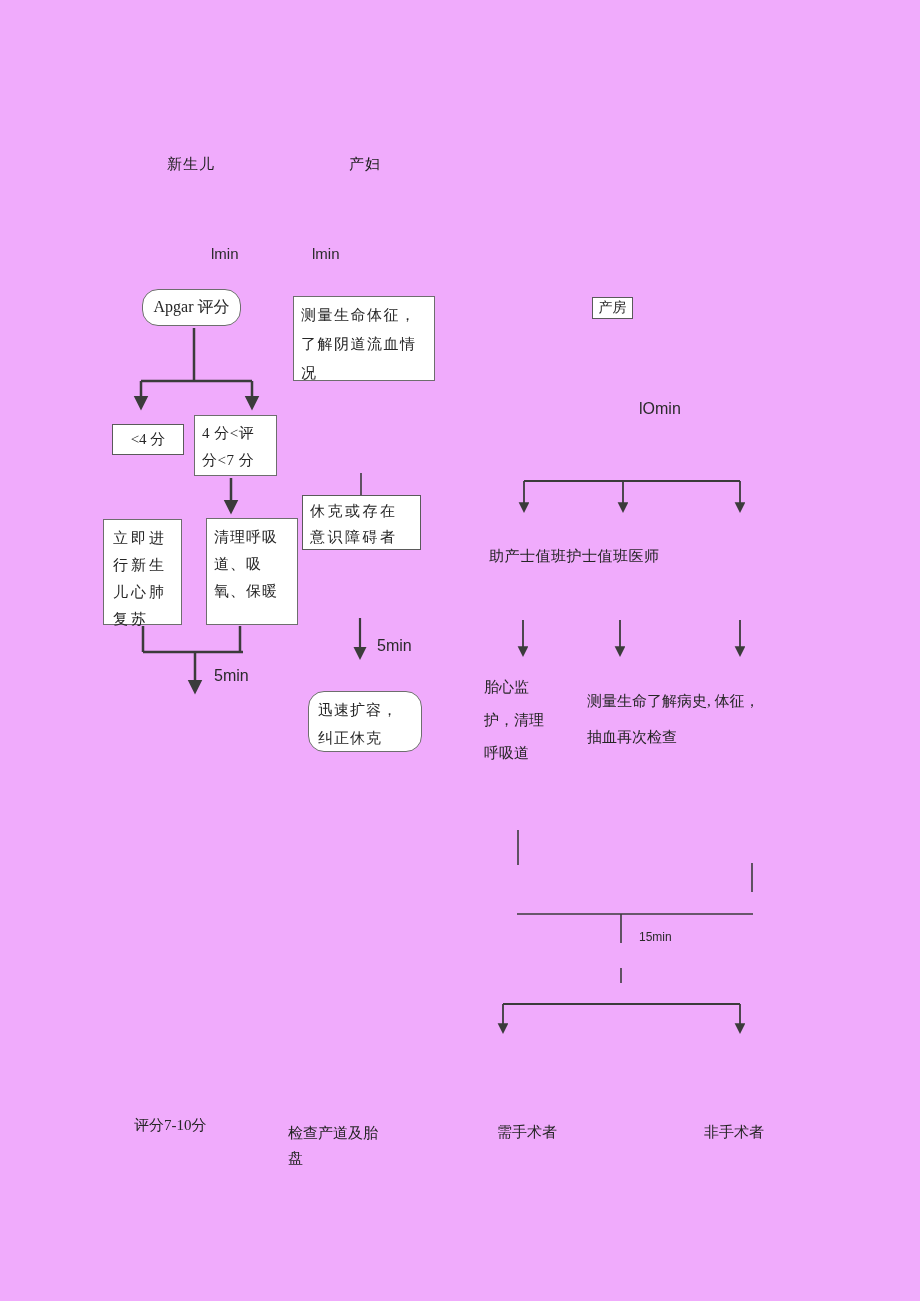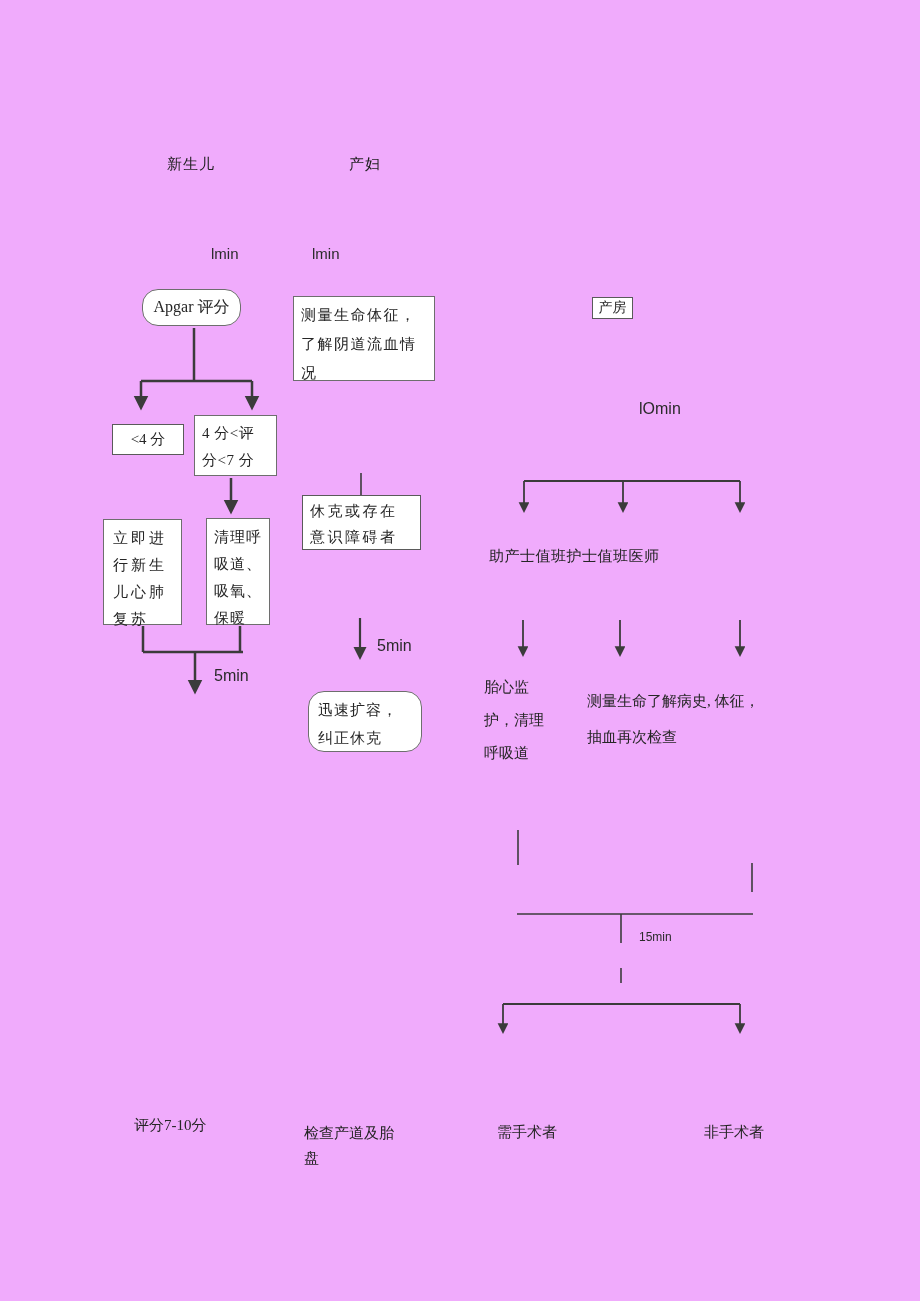--- a/index.html
+++ b/index.html
@@ -86,36 +86,36 @@
   <div class="box box-center" style="left:142px;top:289px;width:99px;height:37px;font-size:16px;border-radius:16px;">Apgar 评分</div>
 
   <div class="box" style="left:293px;top:296px;width:142px;height:85px;padding:4px 7px;line-height:29px;letter-spacing:1.5px;">测量生命体征，了解阴道流血情况</div>
 
   <div class="box box-center" style="left:112px;top:416px;width:72px;height:31px;border-color:#5a5a5a;margin-top:8px;">&lt;4 分</div>
 
   <div class="box" style="left:194px;top:415px;width:83px;height:61px;padding:4px 7px;line-height:27px;letter-spacing:0.5px;">4 分&lt;评分&lt;7 分</div>
 
   <div class="box" style="left:103px;top:519px;width:79px;height:106px;padding:5px 9px;line-height:27px;letter-spacing:3px;">立即进行新生儿心肺复苏</div>
 
-  <div class="box" style="left:206px;top:518px;width:64px;height:107px;padding:5px 7px;line-height:27px;letter-spacing:1px;">清理呼吸道、吸氧、保暖</div>
+  <div class="box" style="left:206px;top:518px;width:92px;height:107px;padding:5px 7px;line-height:27px;letter-spacing:1px;">清理呼吸道、吸氧、保暖</div>
 
   <div class="box" style="left:302px;top:495px;width:119px;height:55px;padding:2px 7px;line-height:26px;letter-spacing:2.5px;border-color:#5a5a5a;">休克或存在意识障碍者</div>
 
   <div class="box" style="left:308px;top:691px;width:114px;height:61px;padding:4px 9px;line-height:28px;letter-spacing:1px;border-radius:16px;">迅速扩容，纠正休克</div>
 
   <div class="box box-center" style="left:592px;top:297px;width:41px;height:22px;font-size:14px;border-color:#5a5a5a;">产房</div>
 
   <div class="para" style="left:489px;top:547px;white-space:nowrap;letter-spacing:0.5px;">助产士值班护士值班医师</div>
 
   <div class="para" style="left:484px;top:671px;width:70px;line-height:33px;">胎心监护，清理呼吸道</div>
 
   <div class="para" style="left:587px;top:683px;width:180px;line-height:36px;">测量生命了解病史, 体征，抽血再次检查</div>
 
 
   <div class="para" style="left:134px;top:1116px;white-space:nowrap;">评分7-10分</div>
 
-  <div class="para" style="left:304px;top:1121px;width:102px;line-height:25px;">检查产道及胎盘</div>
+  <div class="para" style="left:288px;top:1121px;width:102px;line-height:25px;">检查产道及胎盘</div>
 
   <div class="para" style="left:497px;top:1123px;white-space:nowrap;">需手术者</div>
 
   <div class="para" style="left:704px;top:1123px;white-space:nowrap;">非手术者</div>
 
 </div>
 
 </body></html>

